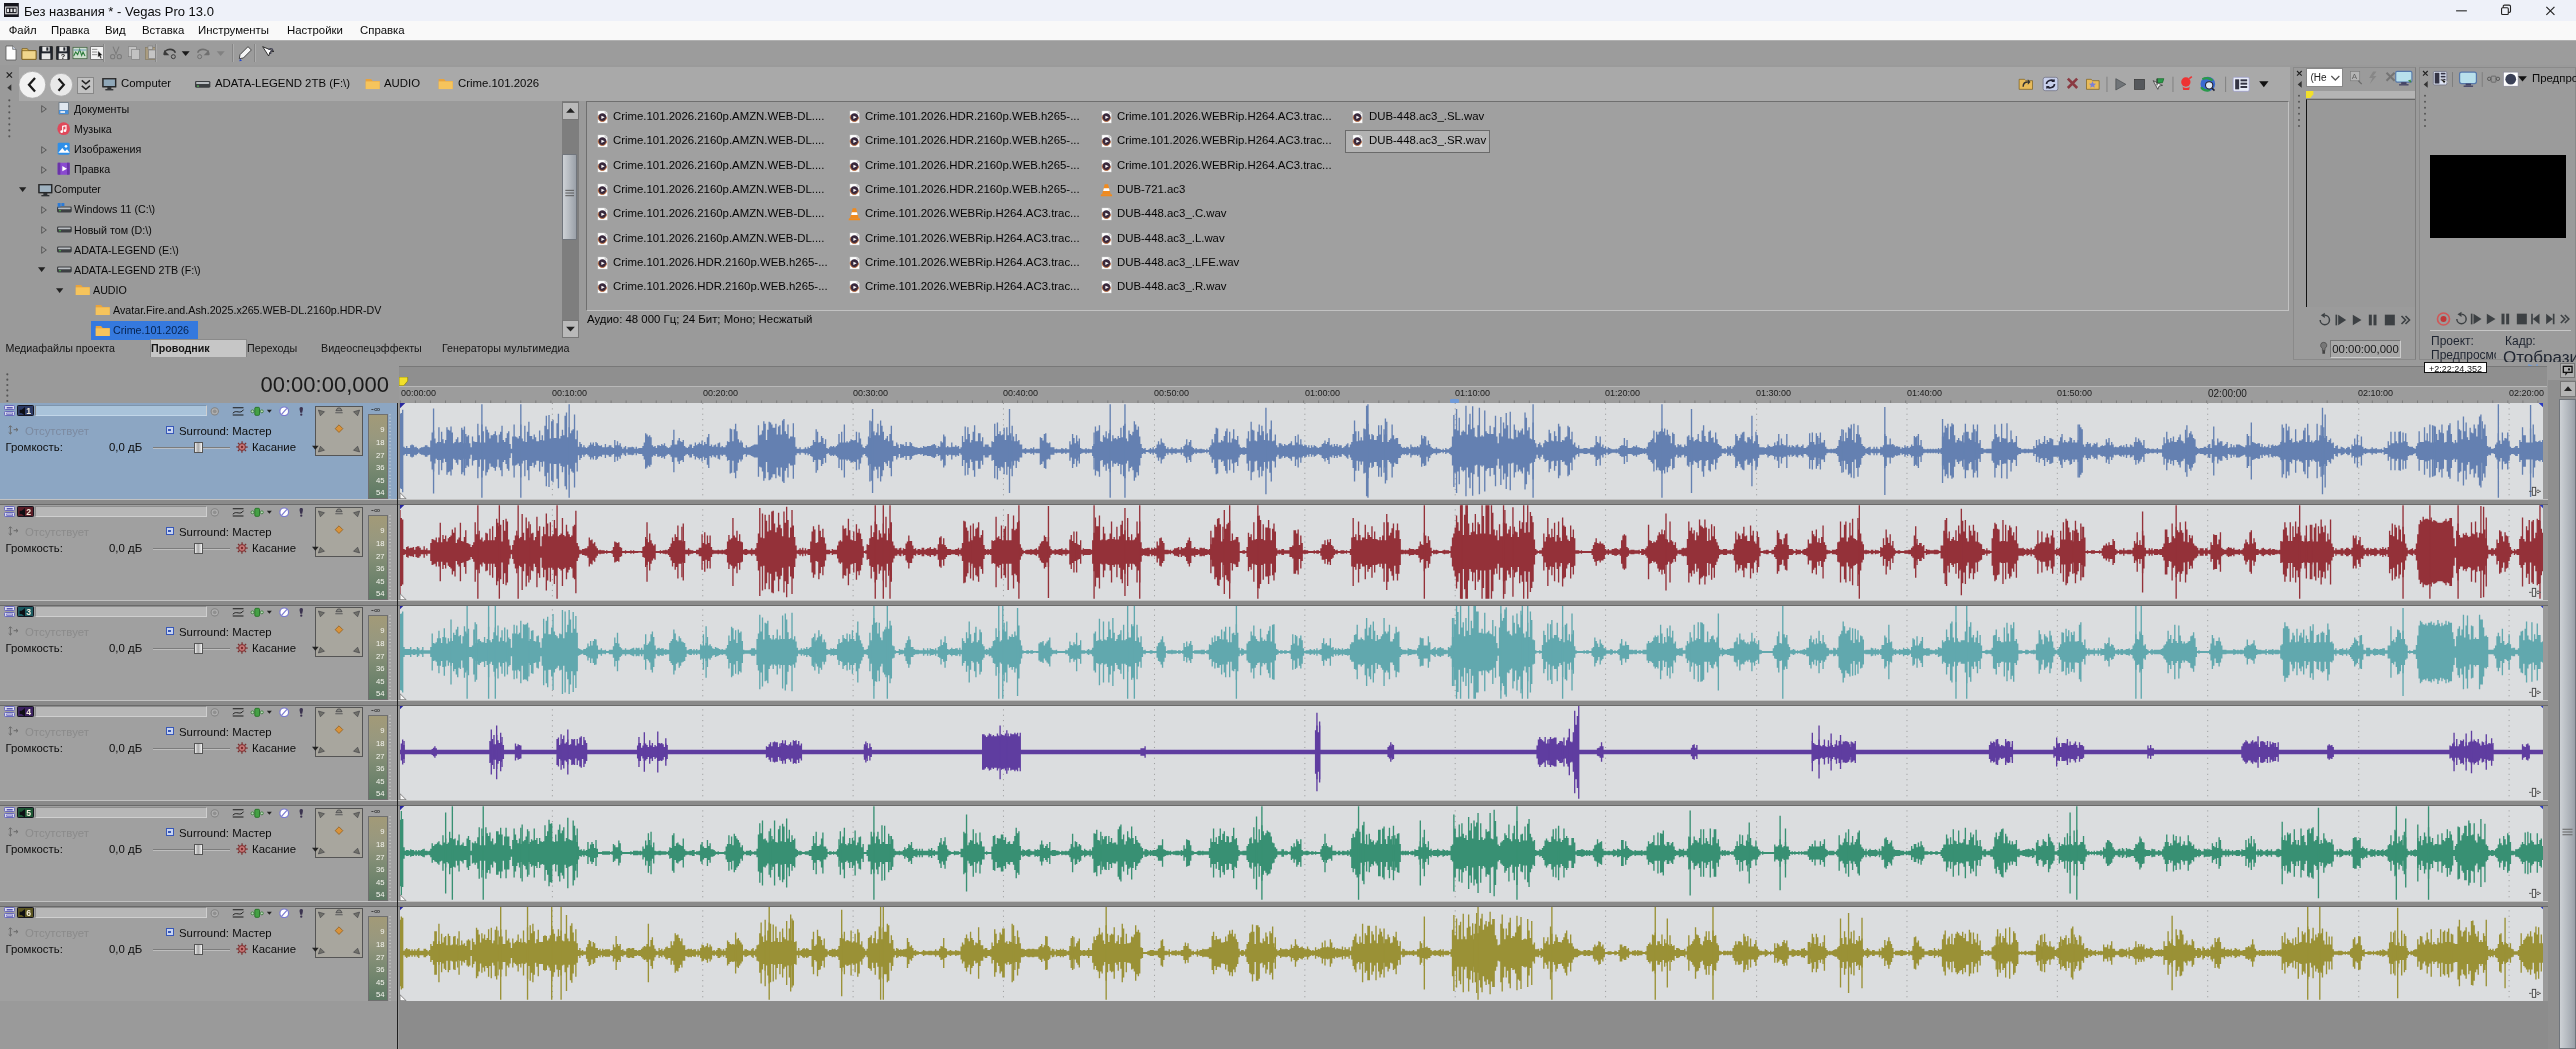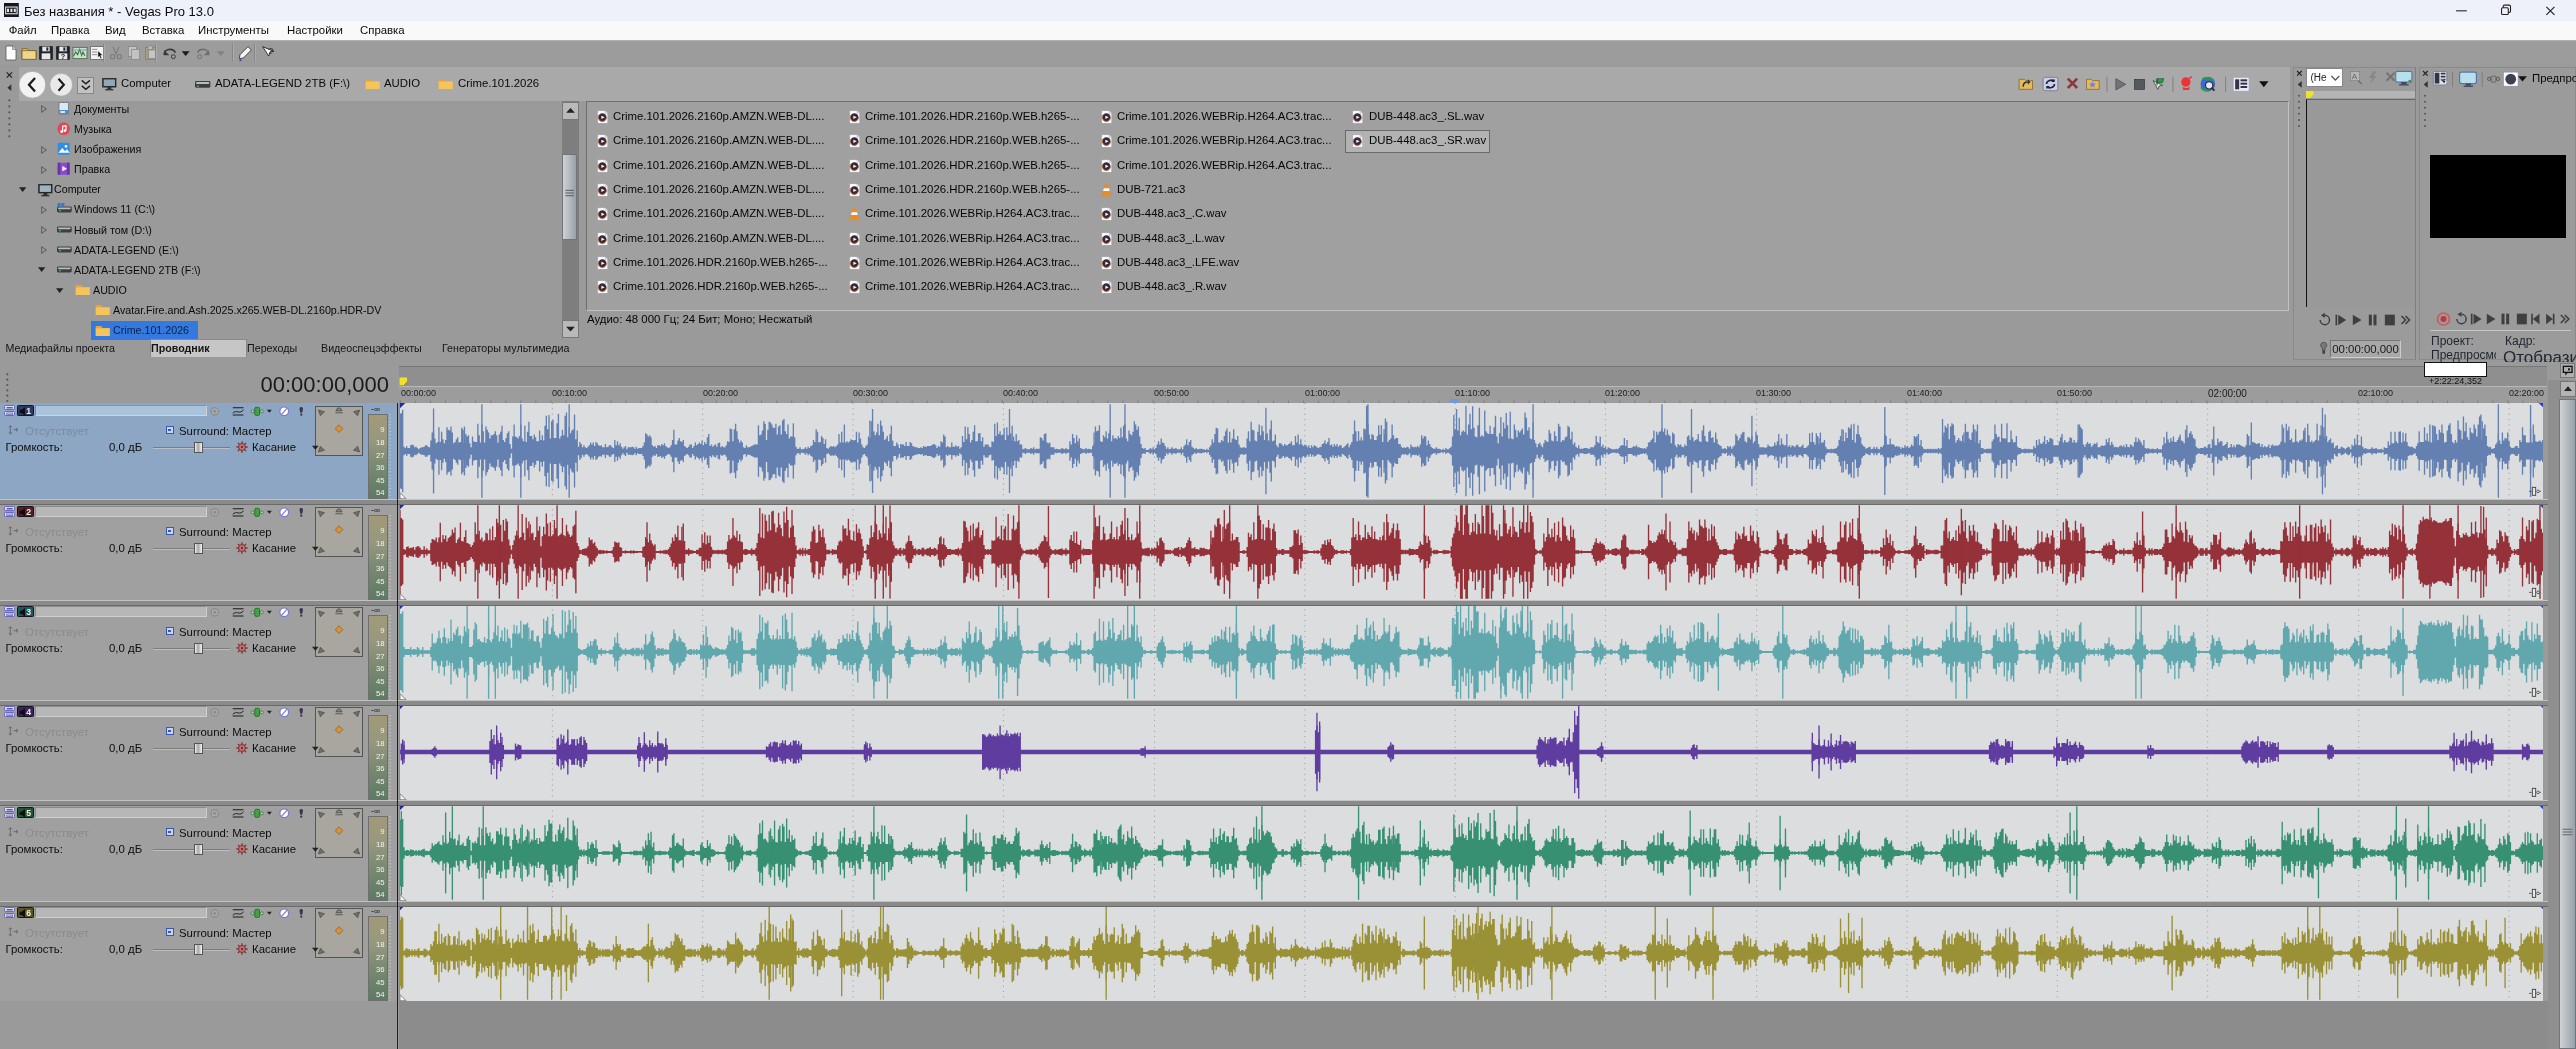--- a/index.html
+++ b/index.html
@@ -636,21 +636,21 @@
 <span class="abs" style="left:2431px;top:334px;font-size:12px;color:#1e2430">Проект:</span>
 <span class="abs" style="left:2505px;top:334px;font-size:12px;color:#1e2430">Кадр:</span>
 <div class="abs" style="left:2431px;top:348px;width:65px;height:14.8px;overflow:hidden;font-size:12px;color:#1e2430;white-space:nowrap">Предпросмотр</div>
 <span class="abs" style="left:2503px;top:348px;font-size:17px;color:#1e2430">Отобразить:</span>
 <div class="abs" style="left:0;top:362px;width:2576px;height:687px;background:#9a9a9a"></div>
 <svg class="abs" style="left:399px;top:364px" width="2148" height="6.7" viewBox="0 0 3200 10">
     <line x1="0" y1="4" x2="3185" y2="4" stroke="#6f9ad8" stroke-width="2"></line>
     <path d="M3178 0l10 4-10 4z" fill="#6f9ad8"></path>
     <line x1="3191" y1="0" x2="3191" y2="9" stroke="#6f9ad8" stroke-width="2"></line>
   </svg>
-<div class="abs" style="left:2424px;top:362px;width:63px;height:11.4px;background:#fff;border:1px solid #111;z-index:30;font-size:9px;color:#111;text-align:center;padding-top:13px">+2:22:24,352</div>
+<div class="abs" style="left:2424px;top:362px;width:63px;height:11.4px;background:#fff;border:1px solid #111;z-index:30;font-size:9px;color:#111;text-align:center;padding-top:1px">+2:22:24,352</div>
 <div class="abs" style="left:2560px;top:363px;width:15.4px;height:15.4px;background:#b0b0b0;border:0.7px solid #777"></div>
 <svg class="abs" style="left:2560px;top:363px" width="15.4" height="15.4" viewBox="0 0 23 23">
     <rect x="5" y="5" width="13" height="9" fill="none" stroke="#111" stroke-width="2"></rect>
     <path d="M8 14v5l4-5z" fill="#111"></path>
     <rect x="12" y="8" width="3" height="3" fill="#111"></rect>
   </svg>
 <svg class="abs" style="left:4px;top:372px" width="8" height="34" viewBox="0 0 12 50">
     <circle cx="5" cy="3" r="1.6" fill="#555"></circle>
     <circle cx="5" cy="11" r="1.6" fill="#555"></circle>
     <circle cx="5" cy="19" r="1.6" fill="#555"></circle>

